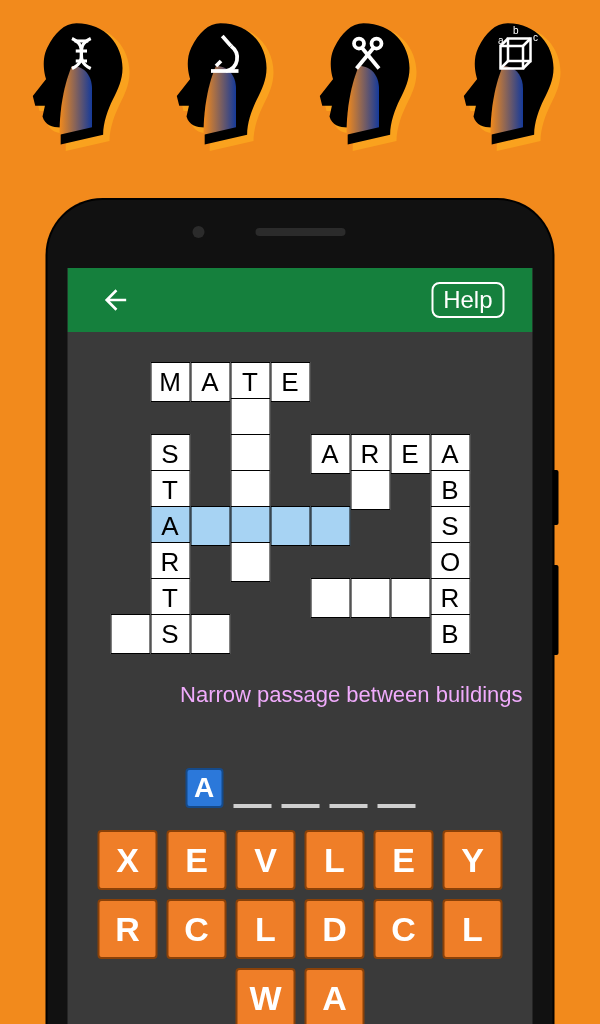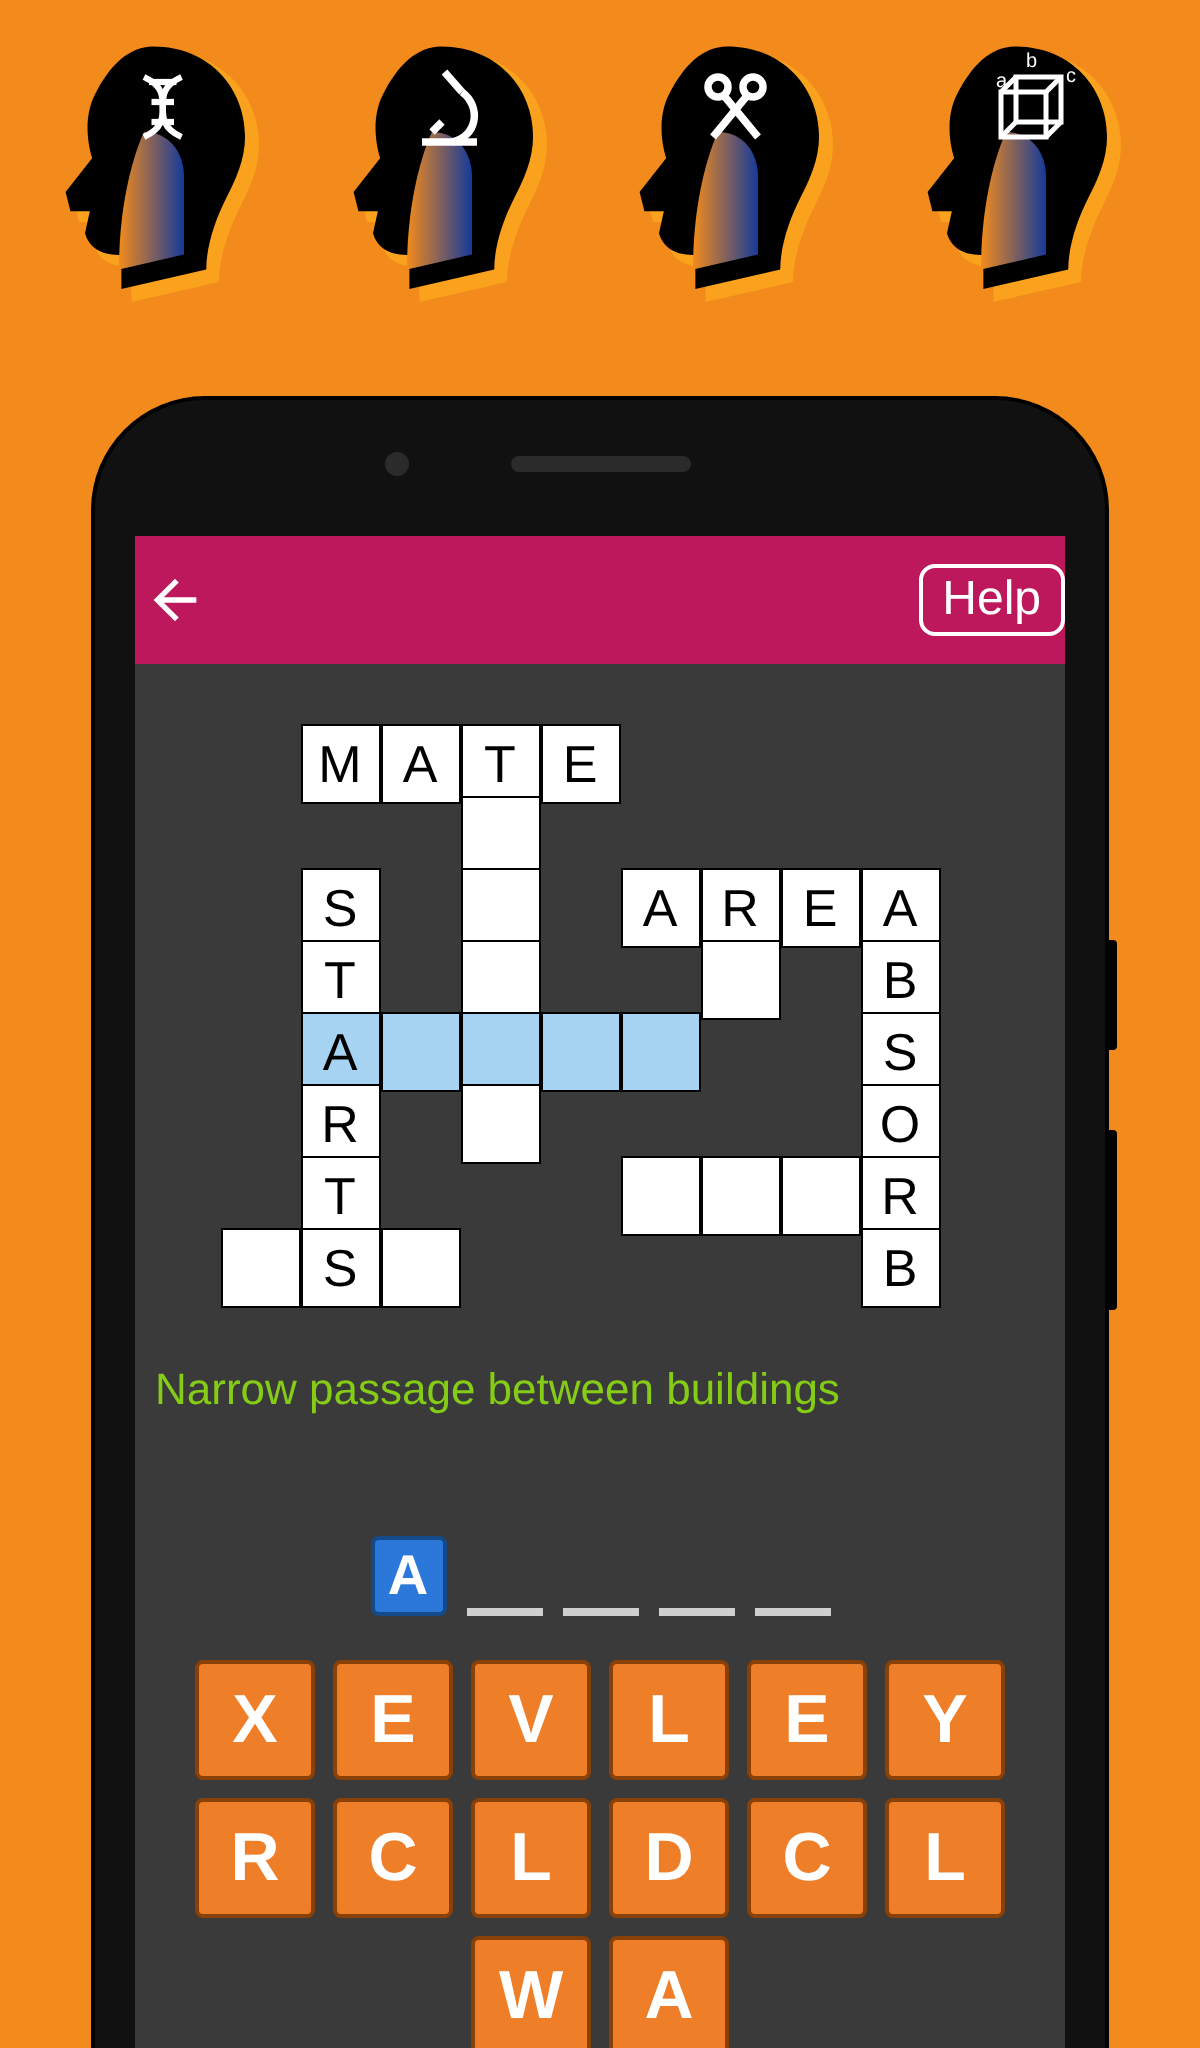--- a/index.html
+++ b/index.html
@@ -79,25 +79,25 @@
     left: 20px;
     right: 20px;
     bottom: 0;
     background: #3a3a3a;
     overflow: hidden;
   }
 
   
   .app-bar {
     height: 64px;
-    background: #be185d;
+    background: #15803d;
     display: flex;
     align-items: center;
     justify-content: space-between;
-    padding: 0 0;
+    padding: 0 28px;
   }
   .back-btn {
     width: 40px; height: 40px;
     display: flex; align-items: center; justify-content: center;
     color: #fff;
   }
   .help-btn {
     border: 2.5px solid #fff;
     border-radius: 8px;
     padding: 2px 10px;
@@ -122,23 +122,23 @@
     justify-content: center;
     font-size: 26px;
     font-weight: 400;
     color: #000;
   }
   .cell.white { background: #fff; }
   .cell.blue  { background: #a7d3f3; }
 
   
   .clue {
-    color: #84cc16;
+    color: #f0abfc;
     font-size: 22px;
-    text-align: left;
+    text-align: right;
     margin-top: 30px;
     padding: 0 10px;
   }
 
   
   .answer-row {
     display: flex;
     justify-content: center;
     gap: 10px;
     margin-top: 60px;

